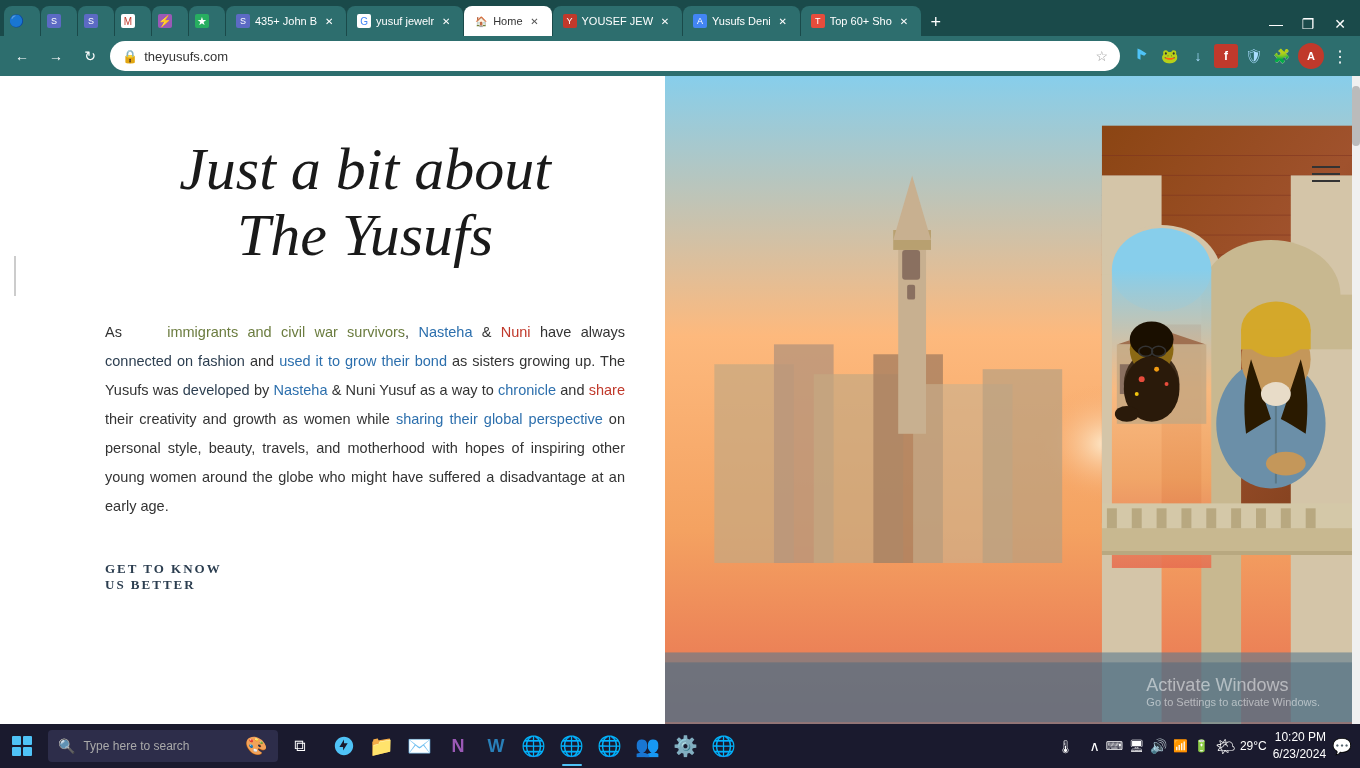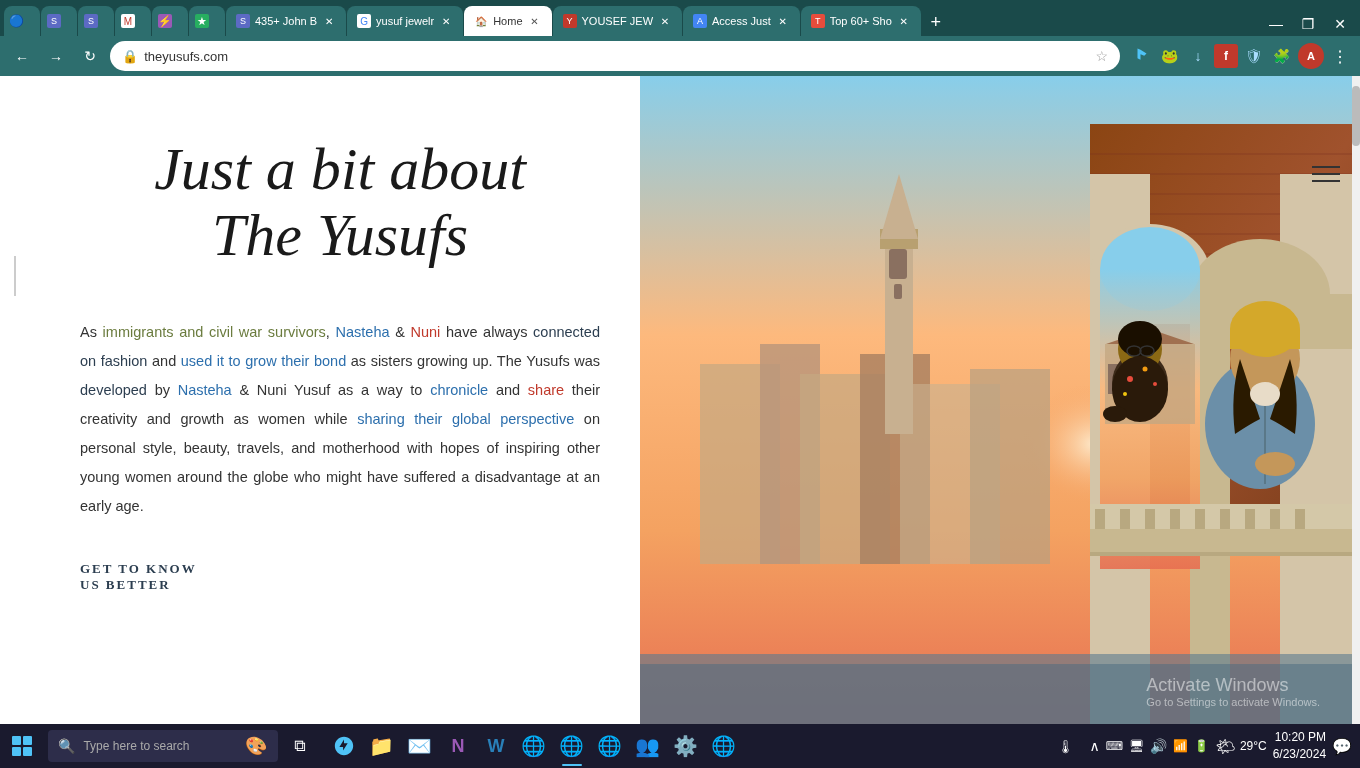--- a/index.html
+++ b/index.html
@@ -178,20 +178,21 @@
     }
 
     
     .page-content {
       width: 100%;
       height: calc(768px - 76px - 44px);
       background: #fff;
       display: flex;
       position: relative;
       overflow: hidden;
+      padding-left: 25px;
     }
 
     
     .left-content {
       width: 640px;
       padding: 60px 40px 40px 80px;
       display: flex;
       flex-direction: column;
       justify-content: flex-start;
     }
@@ -206,21 +207,21 @@
       margin-bottom: 50px;
       font-style: italic;
     }
 
     .body-text {
       font-size: 14.5px;
       line-height: 2;
       color: #333;
       text-align: justify;
     }
-    .body-text .highlight-olive { color: #6b7c3f; }
+    .body-text .highlight-olive { color: #6b7c3f; margin-left: 36px; }
     .body-text .highlight-blue { color: #2c6fad; }
     .body-text .highlight-red { color: #c0392b; }
     .body-text .highlight-dark { color: #2c3e50; }
 
     
     .right-image {
       flex: 1;
       position: relative;
       overflow: hidden;
     }
@@ -430,21 +431,21 @@
       <span>Home</span>
       <div class="tab-close" style="color:#555;">✕</div>
     </div>
     <div class="tab">
       <div class="tab-favicon favicon-yousef">Y</div>
       <span>YOUSEF JEW</span>
       <div class="tab-close">✕</div>
     </div>
     <div class="tab">
       <div class="tab-favicon favicon-access">A</div>
-      <span>Access Just</span>
+      <span>Yusufs Deni</span>
       <div class="tab-close">✕</div>
     </div>
     <div class="tab">
       <div class="tab-favicon favicon-top40">T</div>
       <span>Top 60+ Sho</span>
       <div class="tab-close">✕</div>
     </div>
 
     <div class="tab-new-btn">+</div>
 

